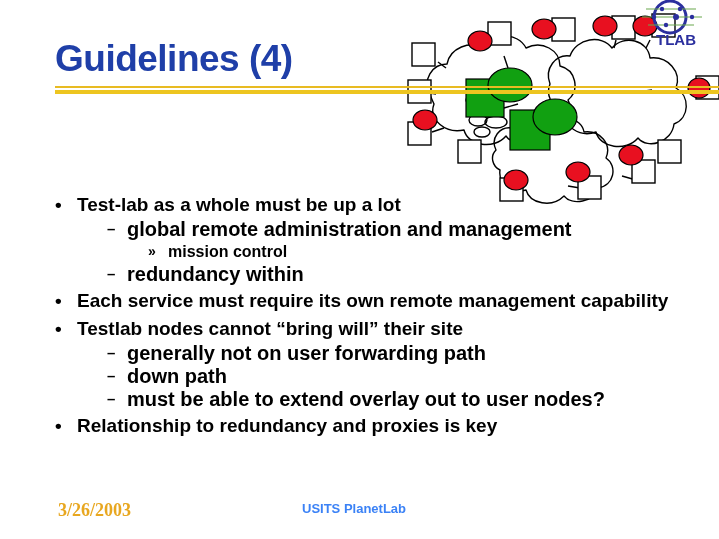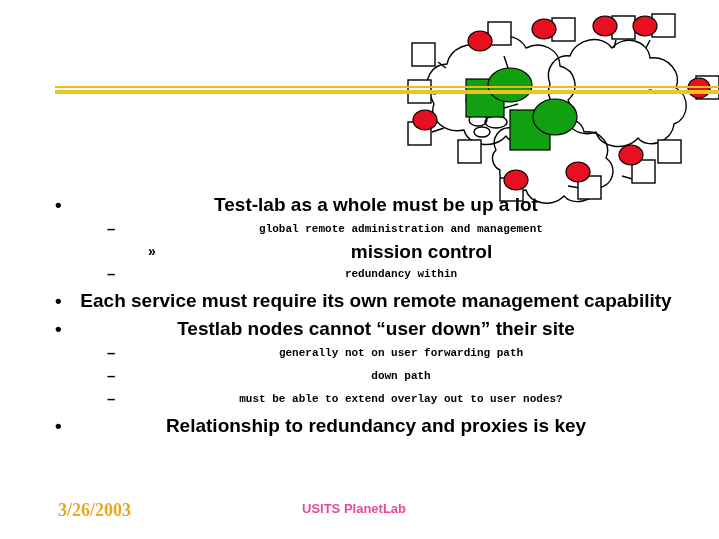--- a/index.html
+++ b/index.html
@@ -74,21 +74,20 @@
     align-items: flex-start;
     color: #000000;
   }
   .bullet-mark {
     flex: 0 0 auto;
     text-align: left;
     color: #000000;
   }
   .bullet-text {
     flex: 1 1 auto;
-    text-align: center;
   }
 
   
   .lvl1 {
     margin-bottom: 1px;
   }
   .lvl1 .bullet-mark {
     width: 22px;
     font-size: 19px;
     line-height: 25px;
@@ -105,39 +104,38 @@
     margin-left: 52px;
     margin-bottom: 1px;
   }
   .lvl2 .bullet-mark {
     width: 20px;
     font-size: 15px;
     line-height: 22px;
     font-weight: bold;
   }
   .lvl2 .bullet-text {
-    font-size: 11px;
+    font-size: 20px;
     font-weight: bold;
     line-height: 22px;
-    font-family: Liberation Mono, monospace;
   }
 
   
   .lvl3 {
     margin-left: 93px;
     margin-bottom: 1px;
   }
   .lvl3 .bullet-mark {
     width: 20px;
     font-size: 14px;
     line-height: 21px;
     font-weight: bold;
   }
   .lvl3 .bullet-text {
-    font-size: 19px;
+    font-size: 16px;
     font-weight: bold;
     line-height: 21px;
   }
 
   .gap-top {
     margin-top: 3px;
   }
 
   
   #footer-date {
@@ -148,21 +146,21 @@
     font-size: 18px;
     font-weight: bold;
     color: #e8a720;
   }
   #footer-center {
     position: absolute;
     left: 302px;
     top: 501px;
     font-size: 13px;
     font-weight: bold;
-    color: #ec4899;
+    color: #3b82f6;
   }
 
   
   #cloud-diagram {
     position: absolute;
     left: 400px;
     top: 0px;
     width: 319px;
     height: 220px;
   }
@@ -275,21 +273,41 @@
         <rect x="66" y="79" width="38" height="38" fill="#11a011" stroke="#000000" stroke-width="1.2"></rect>
         <ellipse cx="110" cy="85" rx="22" ry="17" fill="#11a011" stroke="#000000" stroke-width="1.2"></ellipse>
       </g>
       <g>
         <rect x="110" y="110" width="40" height="40" fill="#11a011" stroke="#000000" stroke-width="1.2"></rect>
         <ellipse cx="155" cy="117" rx="22" ry="18" fill="#11a011" stroke="#000000" stroke-width="1.2"></ellipse>
       </g>
     </svg>
   </div>
 
-
+  <div id="planetlab-logo">
+    <svg width="79" height="48" viewBox="0 0 79 48" xmlns="http://www.w3.org/2000/svg">
+      <circle cx="30" cy="17" r="16" fill="none" stroke="#2b2f9e" stroke-width="3"></circle>
+      <g stroke="#6aa84f" stroke-width="1.2">
+        <line x1="6" y1="9" x2="56" y2="9"></line>
+        <line x1="2" y1="17" x2="62" y2="17"></line>
+        <line x1="8" y1="25" x2="54" y2="25"></line>
+      </g>
+      <g fill="#2b2f9e">
+        <circle cx="22" cy="9" r="2.2"></circle>
+        <circle cx="40" cy="9" r="2.2"></circle>
+        <circle cx="14" cy="17" r="2.2"></circle>
+        <circle cx="36" cy="17" r="3"></circle>
+        <circle cx="52" cy="17" r="2.2"></circle>
+        <circle cx="26" cy="25" r="2.2"></circle>
+      </g>
+      <text x="16" y="45" font-family="Liberation Sans, sans-serif" font-size="15" font-weight="bold" fill="#2b2f9e">TLAB</text>
+    </svg>
+  </div>
+
+  <div id="slide-title">Guidelines (4)</div>
 
   <div id="title-rule">
     <div class="rule-thin"></div>
     <div class="rule-thick"></div>
   </div>
 
 
   <div id="body-list">
 
     <div class="bullet-row lvl1">
@@ -312,21 +330,21 @@
       <span class="bullet-text">redundancy within</span>
     </div>
 
     <div class="bullet-row lvl1 gap-top">
       <span class="bullet-mark">•</span>
       <span class="bullet-text">Each service must require its own remote management capability</span>
     </div>
 
     <div class="bullet-row lvl1 gap-top">
       <span class="bullet-mark">•</span>
-      <span class="bullet-text">Testlab nodes cannot “user down” their site</span>
+      <span class="bullet-text">Testlab nodes cannot “bring will” their site</span>
     </div>
 
     <div class="bullet-row lvl2">
       <span class="bullet-mark">–</span>
       <span class="bullet-text">generally not on user forwarding path</span>
     </div>
 
     <div class="bullet-row lvl2">
       <span class="bullet-mark">–</span>
       <span class="bullet-text">down path</span>

